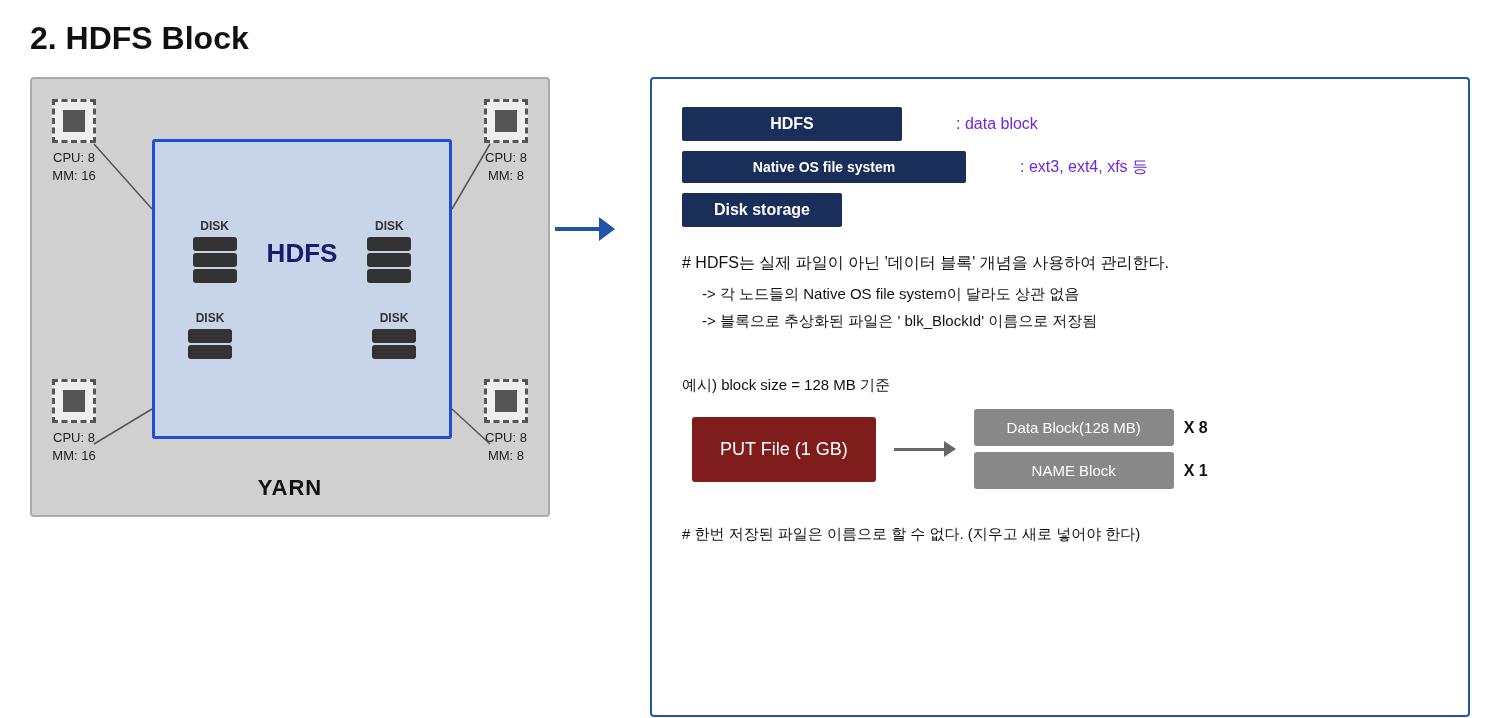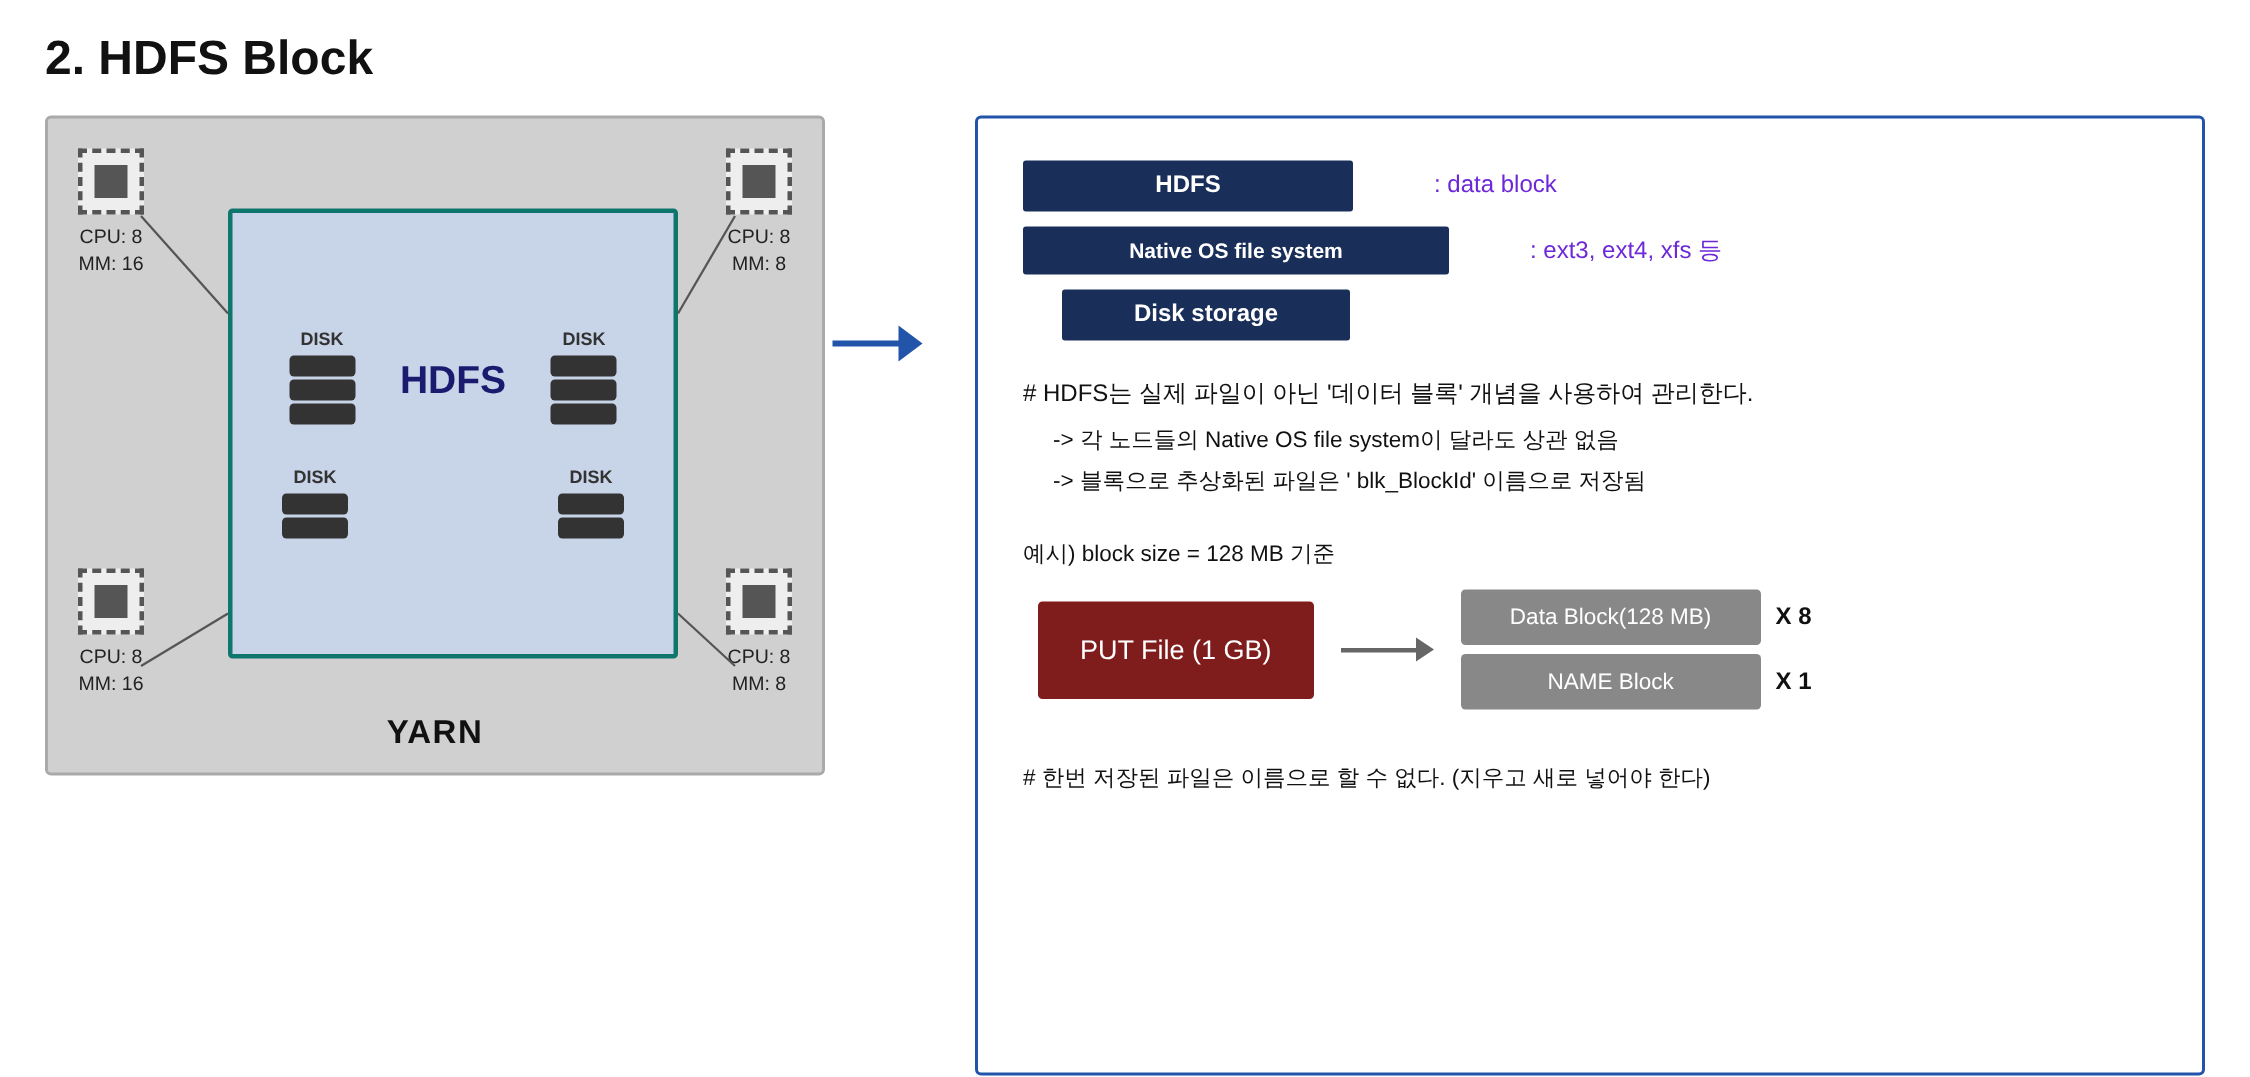--- a/index.html
+++ b/index.html
@@ -43,21 +43,21 @@
       bottom: 14px;
       left: 50%;
       transform: translateX(-50%);
       font-size: 22px;
       font-weight: bold;
       color: #111;
       letter-spacing: 1px;
     }
 
     .hdfs-box {
-      border: 3px solid #0f766e;
+      border: 3px solid #1d4ed8;
       background: #c8d4e8;
       border-radius: 3px;
       position: absolute;
       top: 60px;
       left: 120px;
       width: 300px;
       height: 300px;
       display: flex;
       flex-direction: column;
       align-items: center;
@@ -197,31 +197,31 @@
       color: #fff;
       font-weight: bold;
       font-size: 16px;
       padding: 8px 0;
       text-align: center;
       border-radius: 2px;
     }
 
     .legend-badge.hdfs-badge { width: 220px; }
     .legend-badge.native-badge { width: 284px; font-size: 14px; }
-    .legend-badge.disk-badge { width: 192px; margin-left: 26px; }
+    .legend-badge.disk-badge { width: 160px; }
 
     .legend-desc {
       font-size: 16px;
       color: #6d28d9;
       margin-left: 36px;
     }
 
     
     .desc-section {
-      margin-bottom: 16px;
+      margin-bottom: 32px;
     }
 
     .desc-line {
       font-size: 15px;
       color: #111;
       line-height: 1.7;
     }
 
     .desc-line.main-line {
       font-size: 16px;

